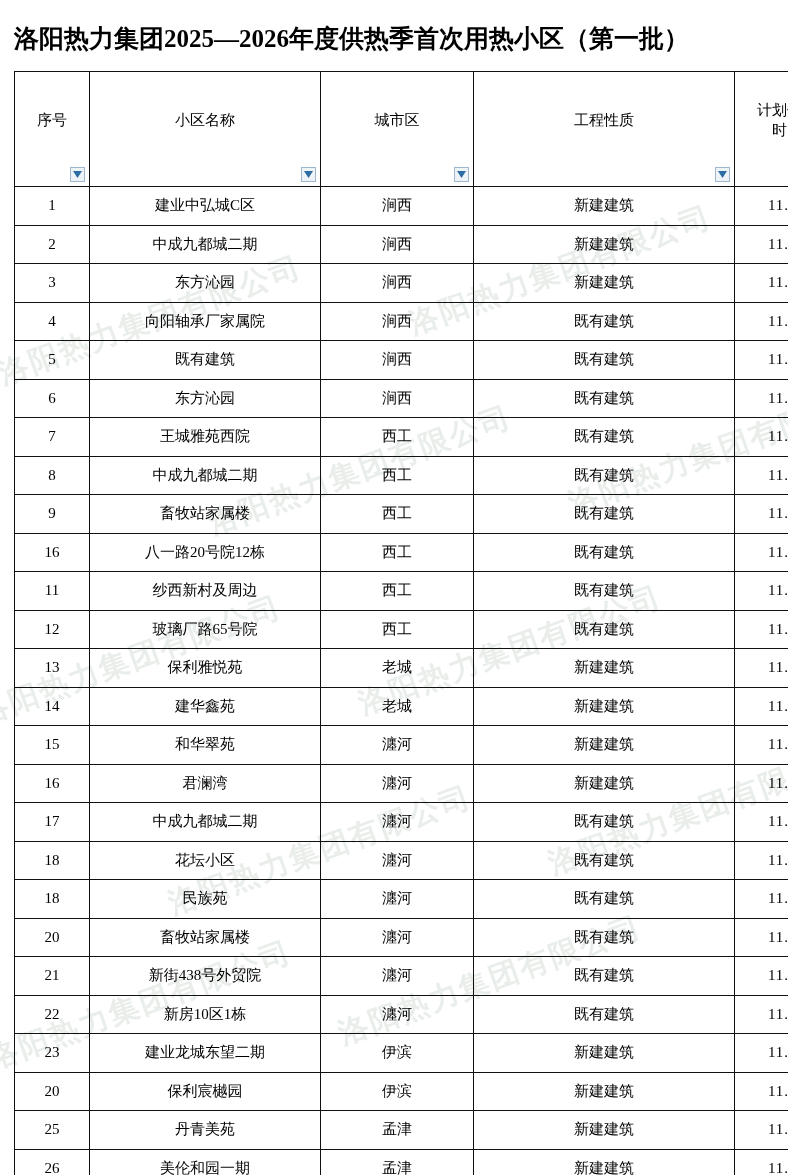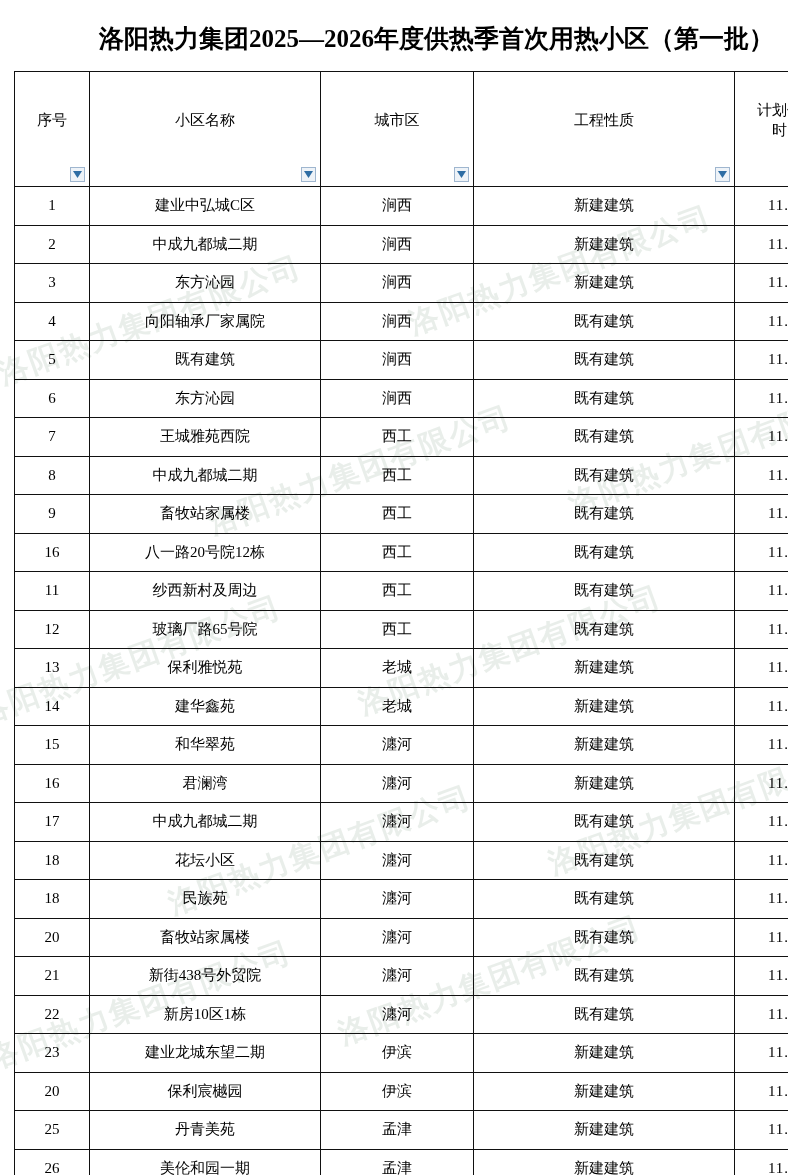--- a/index.html
+++ b/index.html
@@ -37,21 +37,21 @@
     font-size: 30px;
     color: rgba(120, 150, 125, 0.16);
     white-space: nowrap;
     transform: rotate(-20deg);
     letter-spacing: 2px;
   }
   .doc-title {
     font-family: "Liberation Serif", serif;
     font-weight: bold;
     font-size: 25px;
-    text-align: right;
+    text-align: left;
     padding: 22px 0 16px 0;
     letter-spacing: 0px;
     position: relative;
     z-index: 6;
   }
   table.main {
     border-collapse: collapse;
     width: 760px;
     table-layout: fixed;
     position: relative;

